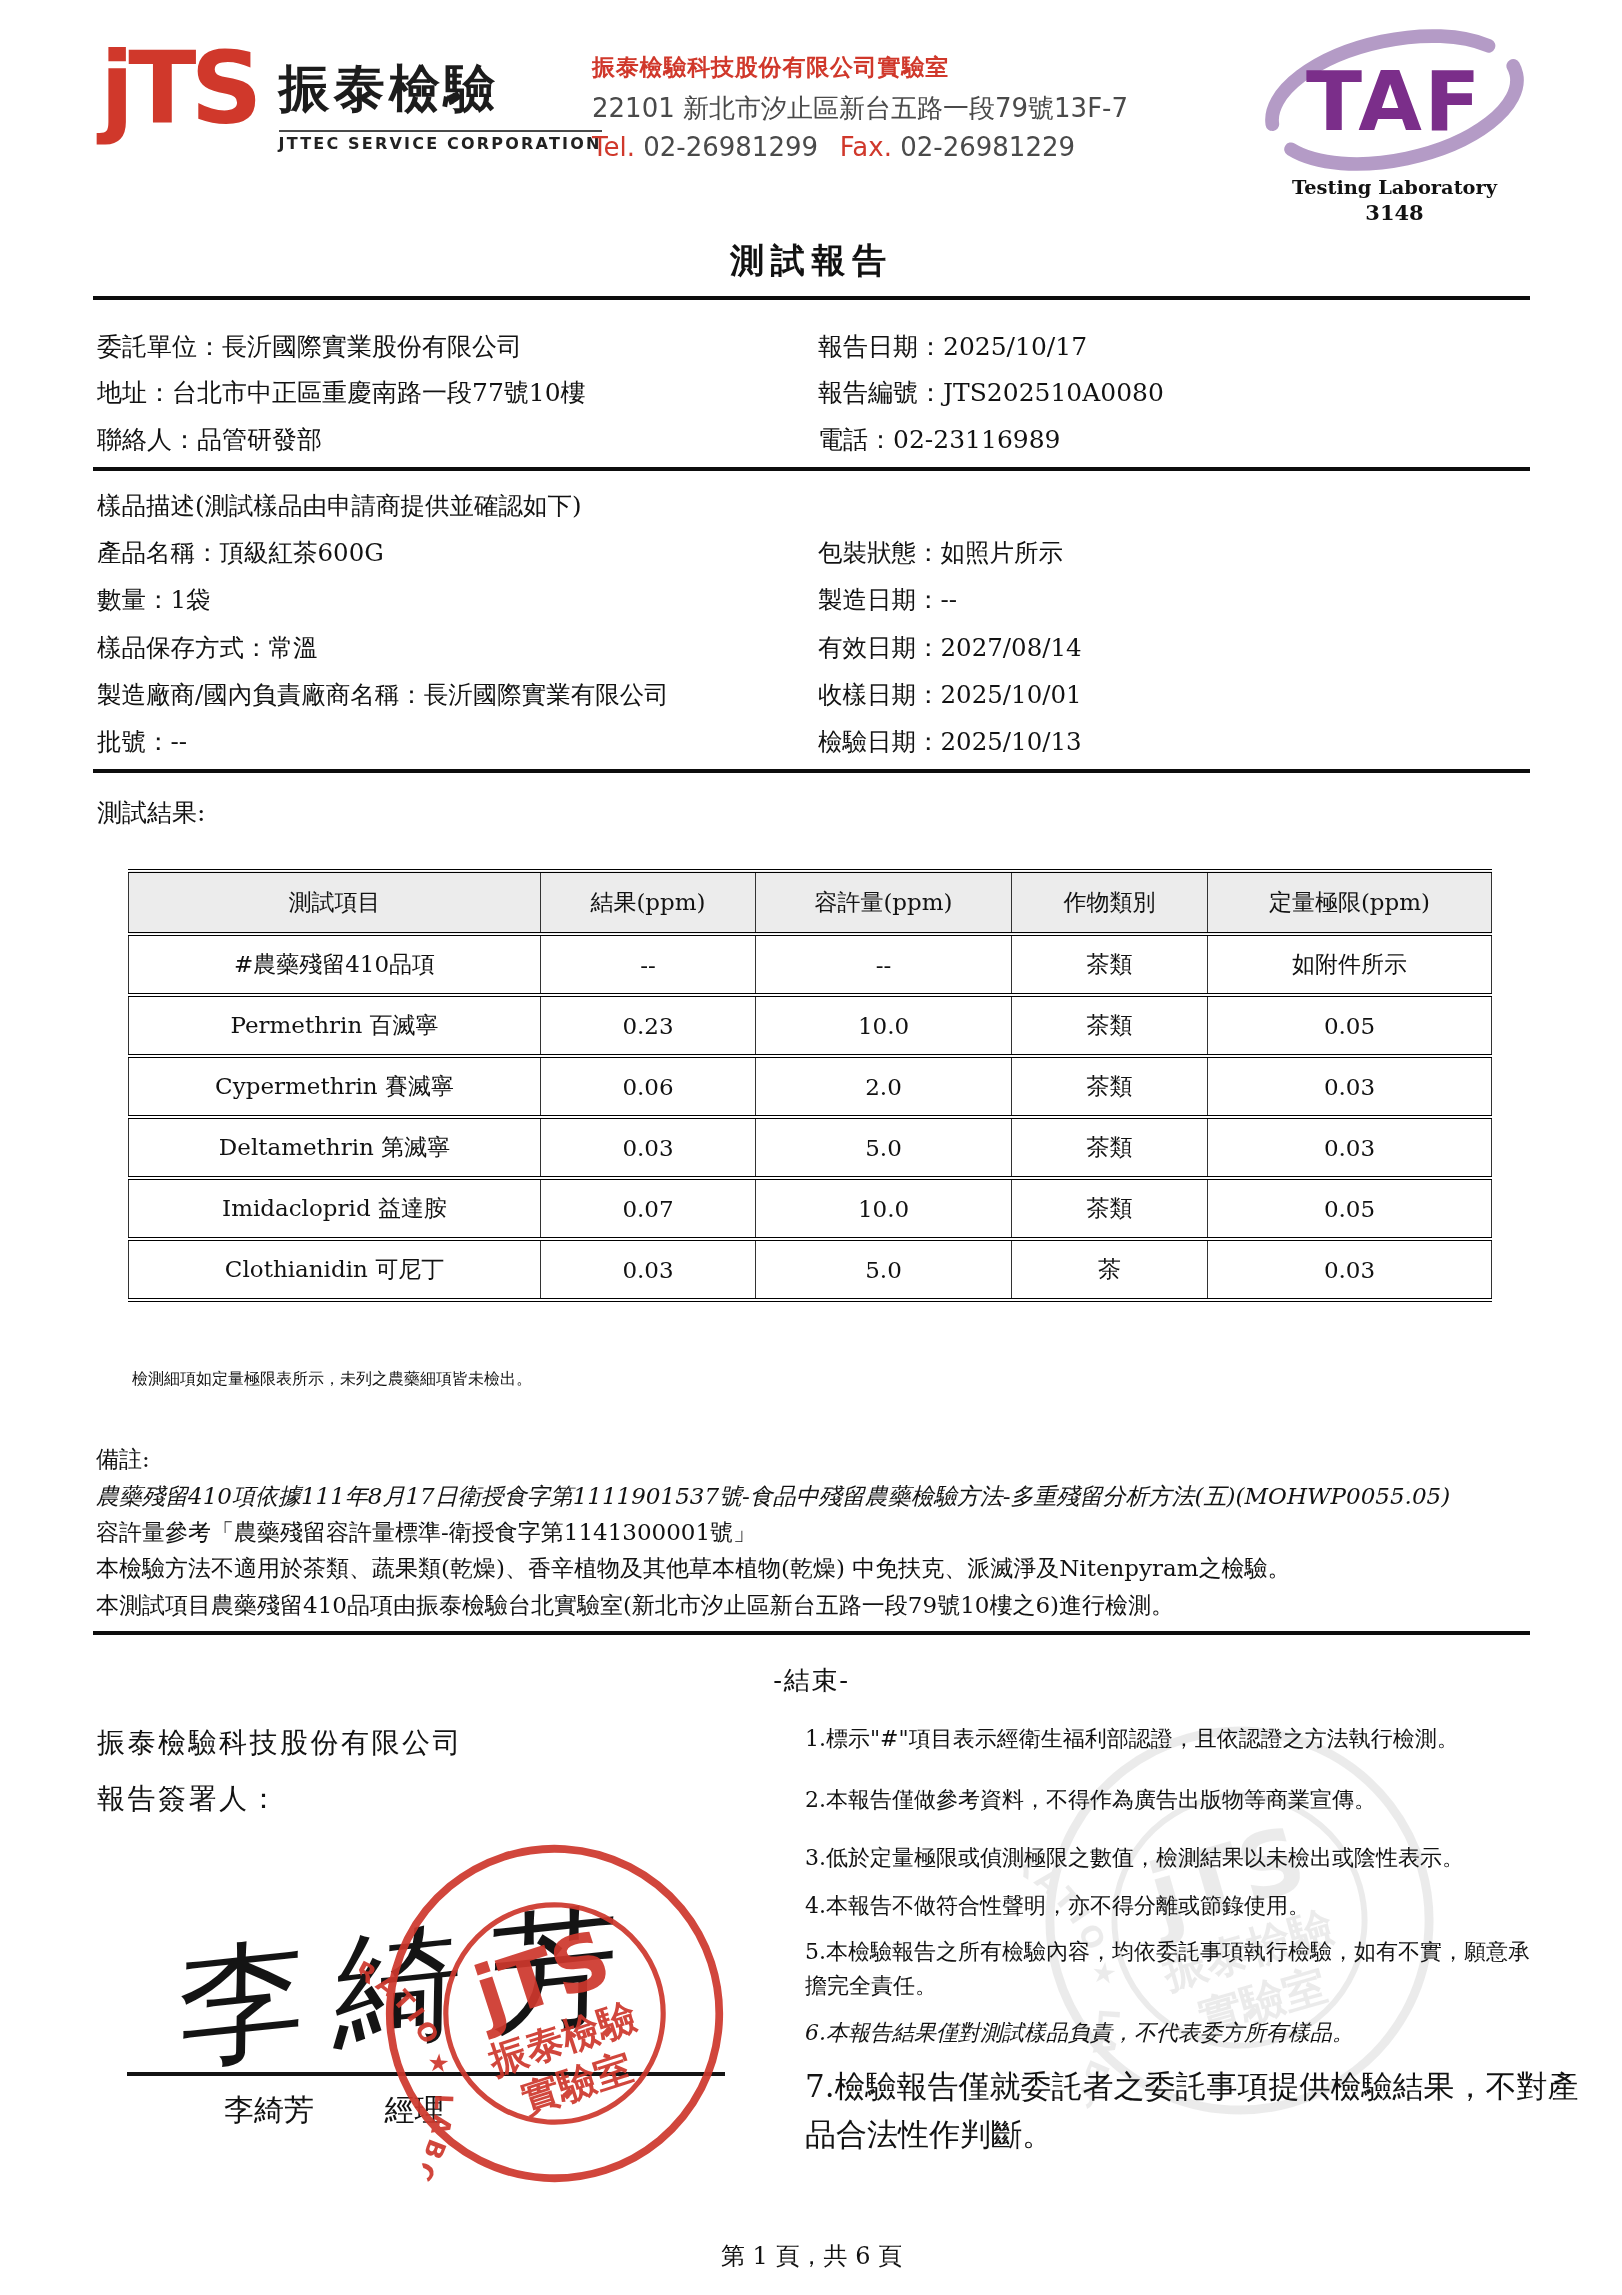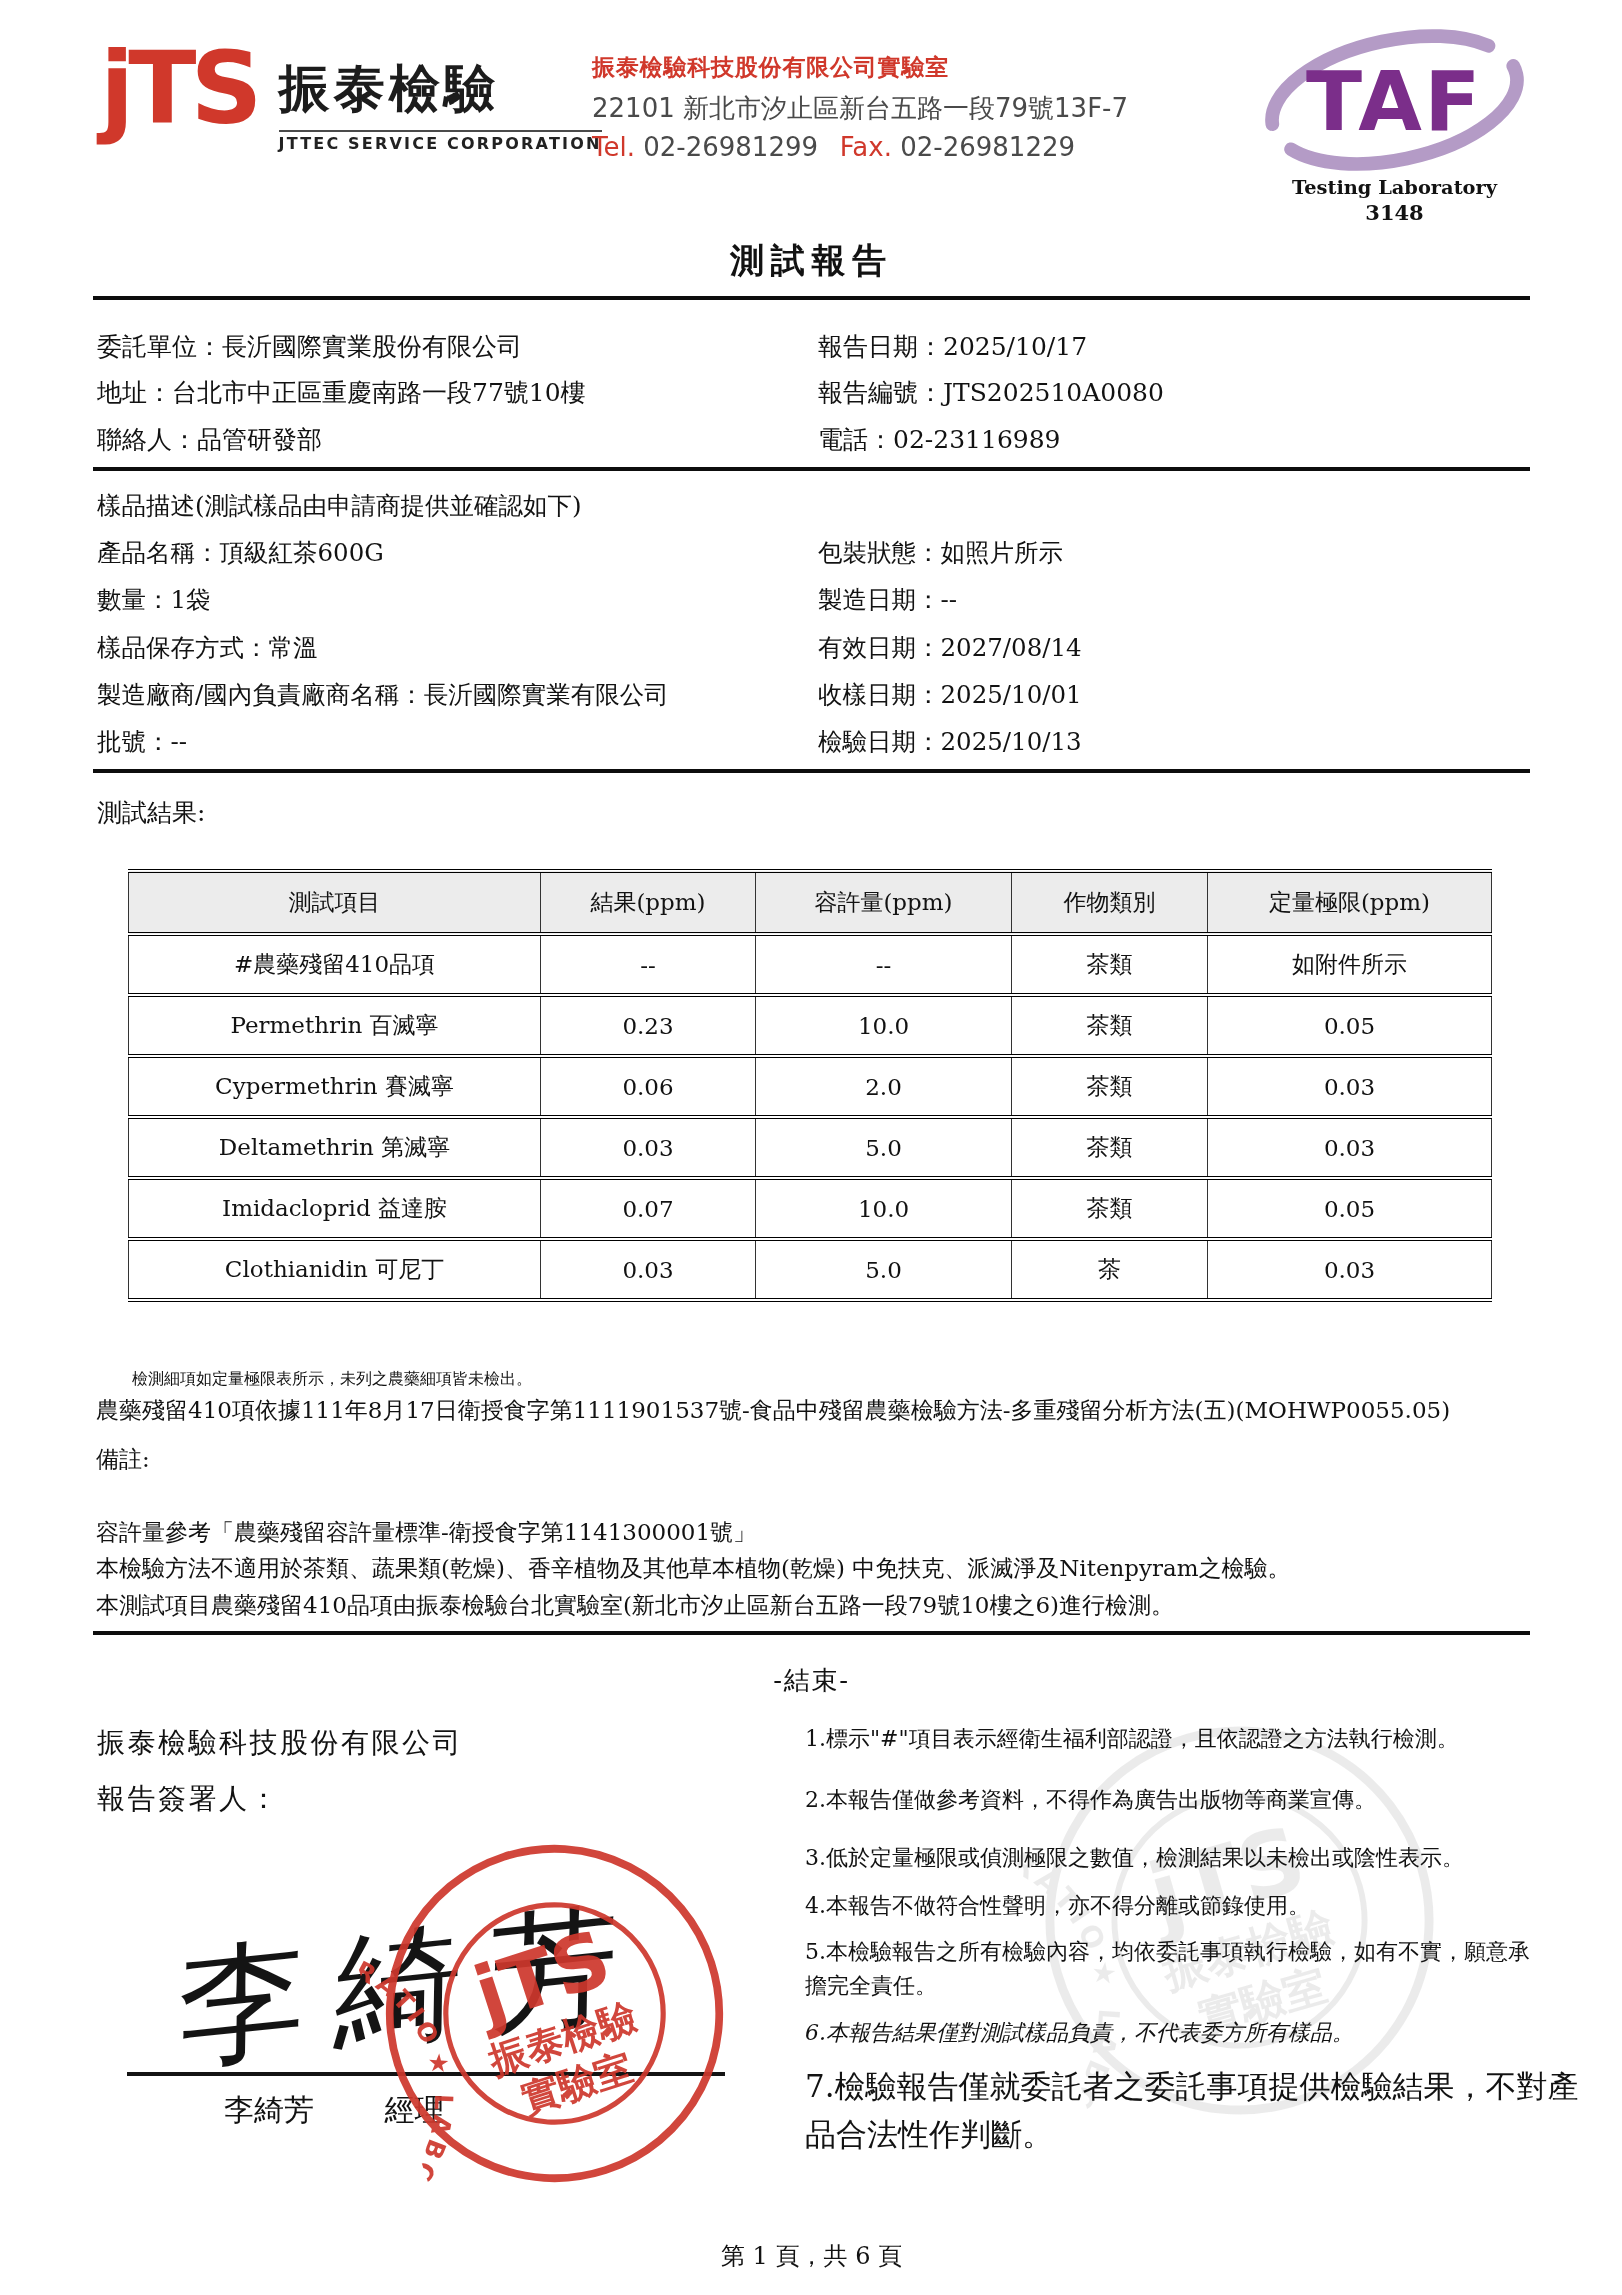--- a/index.html
+++ b/index.html
@@ -200,21 +200,21 @@
       <td>5.0</td>
           <td>茶</td>
       <td>0.03</td>
     </tr>
   </tbody>
     </table>
 
   <div class="foot-note">檢測細項如定量極限表所示，未列之農藥細項皆未檢出。</div>
 
   <div class="remark" style="top:1444px;">備註:</div>
-  <div class="remark" style="top:1395px;">農藥殘留410項依據111年8月17日衛授食字第1111901537號-食品中殘留農藥檢驗方法-多重殘留分析方法(五)(MOHWP0055.05)</div>
+  <div class="remark" style="top:1481px;font-style:italic;">農藥殘留410項依據111年8月17日衛授食字第1111901537號-食品中殘留農藥檢驗方法-多重殘留分析方法(五)(MOHWP0055.05)</div>
   <div class="remark" style="top:1517px;">容許量參考「農藥殘留容許量標準-衛授食字第1141300001號」</div>
   <div class="remark" style="top:1553px;">本檢驗方法不適用於茶類、蔬果類(乾燥)、香辛植物及其他草本植物(乾燥) 中免扶克、派滅淨及Nitenpyram之檢驗。</div>
   <div class="remark" style="top:1590px;">本測試項目農藥殘留410品項由振泰檢驗台北實驗室(新北市汐止區新台五路一段79號10樓之6)進行檢測。</div>
   <div class="rule" style="top:1631px;"></div>
 
   <div class="end-marker">-結束-</div>
 
   <div class="line" style="left:97px;top:1724px;font-size:28px;letter-spacing:2.5px;">振泰檢驗科技股份有限公司</div>
   <div class="line" style="left:97px;top:1780px;font-size:28px;letter-spacing:2.5px;">報告簽署人：</div>
 

